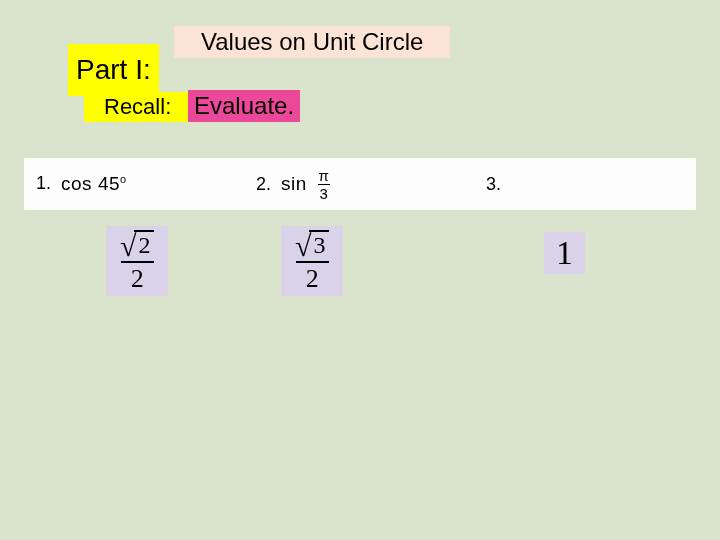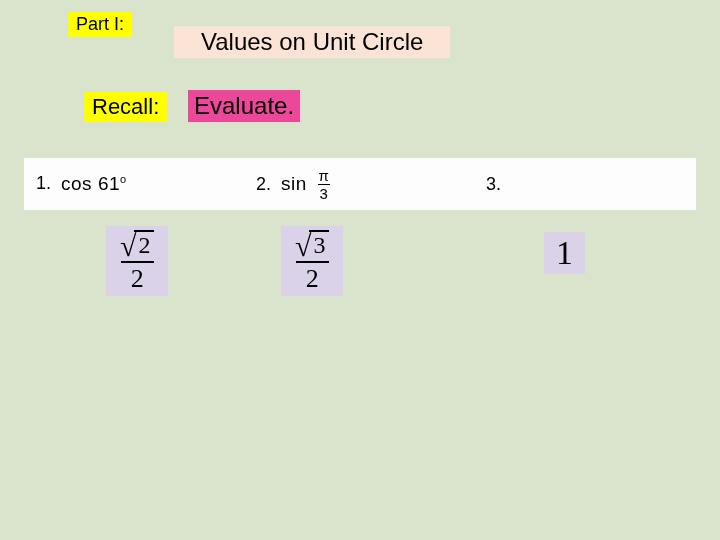--- a/index.html
+++ b/index.html
@@ -8,41 +8,41 @@
     width: 720px;
     height: 540px;
     background: #dae3cc;
     font-family: "Comic Sans MS", cursive, sans-serif;
     position: relative;
     overflow: hidden;
   }
   .part-label {
     position: absolute;
     left: 68px;
-    top: 12px;
+    top: 44px;
     background: #ffff00;
-    padding: 2px 8px;
-    font-size: 18px;
+    padding: 10px 8px;
+    font-size: 28px;
     color: #000;
   }
   .title-label {
     position: absolute;
     left: 174px;
     top: 26px;
     background: #fbe4d5;
     padding: 2px 27px;
     font-size: 24px;
     color: #000;
   }
   .recall-label {
     position: absolute;
     left: 84px;
     top: 92px;
     background: #ffff00;
-    padding: 2px 8px;
+    padding: 2px 20px;
     font-size: 22px;
     color: #000;
   }
   .instruction {
     position: absolute;
     left: 188px;
     top: 90px;
     font-size: 24px;
     color: #000;
     background: #ec4899;
@@ -134,21 +134,21 @@
 <div class="part-label">Part I:</div>
 <div class="title-label">Values on Unit Circle</div>
 <div class="recall-label">Recall:</div>
 <div class="instruction">Evaluate.</div>
 
 <div class="problems-row">
   <div class="problem p1">
     <span class="num">1.</span>
     <span class="expr">
       <span>cos</span>
-      <span>61</span><span class="deg">o</span>
+      <span>45</span><span class="deg">o</span>
     </span>
   </div>
   <div class="problem p2">
     <span class="num">2.</span>
     <span class="expr">
       <span>sin</span>
       <span class="frac-inline">
         <span class="top">π</span>
         <span class="bot">3</span>
       </span>

